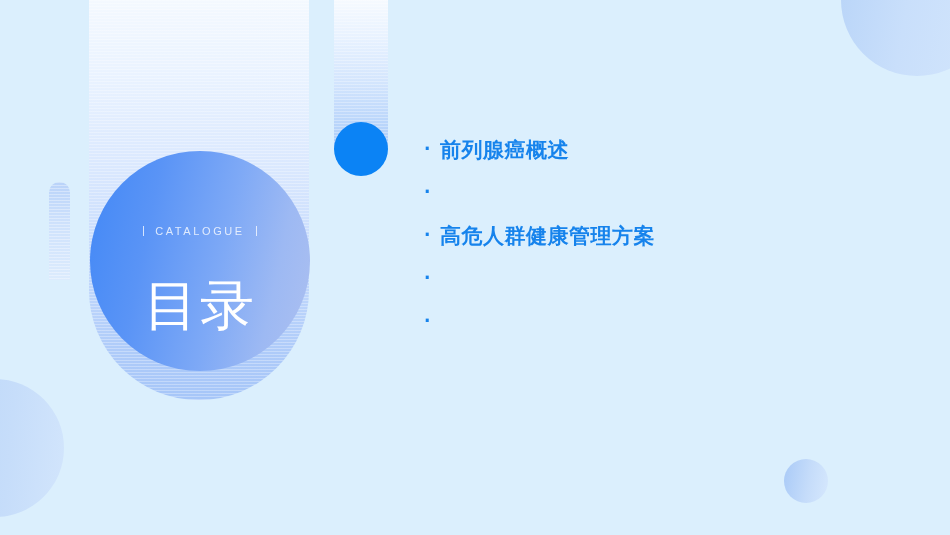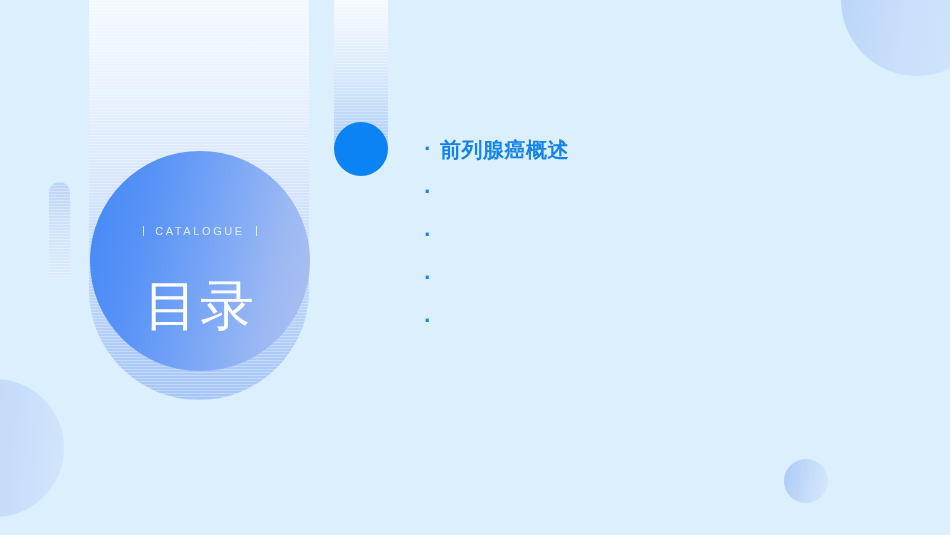--- a/index.html
+++ b/index.html
@@ -230,20 +230,21 @@
   <div class="agenda">
     <div class="agenda-item">
       <span class="agenda-bullet">·</span>
       <span class="agenda-label">前列腺癌概述</span>
     </div>
     <div class="agenda-item">
       <span class="agenda-bullet">·</span>
     </div>
     <div class="agenda-item">
       <span class="agenda-bullet">·</span>
+      <span class="agenda-label">高危人群健康管理方案</span>
     </div>
     <div class="agenda-item">
       <span class="agenda-bullet">·</span>
     </div>
     <div class="agenda-item">
       <span class="agenda-bullet">·</span>
     </div>
   </div>
 
 </div>

